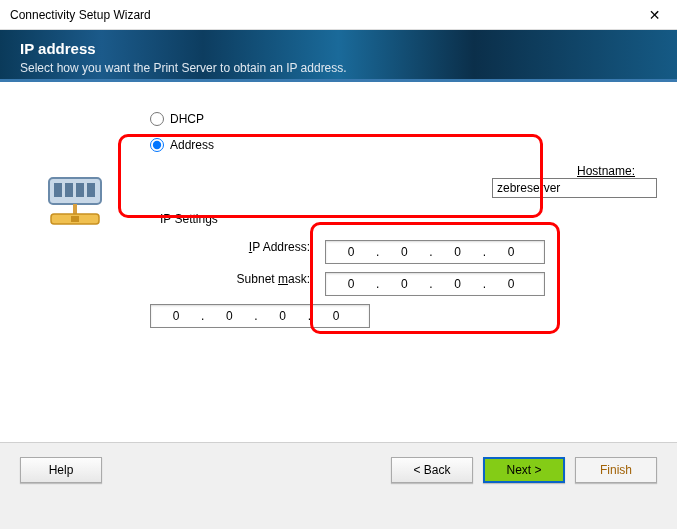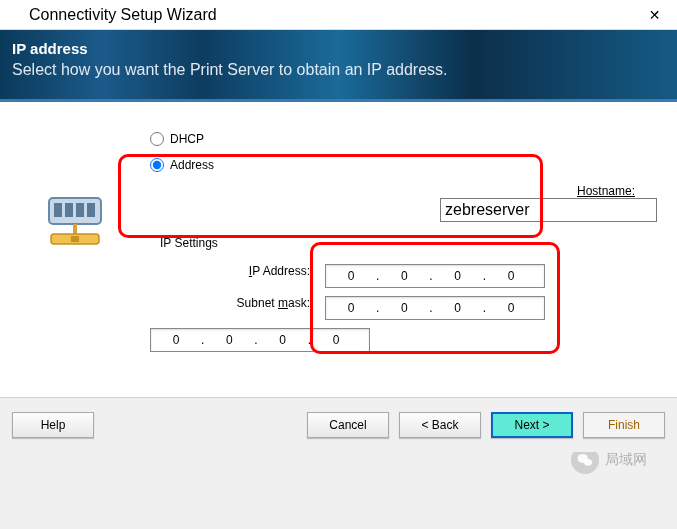--- a/index.html
+++ b/index.html
@@ -14,45 +14,45 @@
     }
     .titlebar {
       background: #fff;
       height: 30px;
       display: flex;
       align-items: center;
       padding: 0 10px;
       border-bottom: 1px solid #ddd;
       position: relative;
     }
-    .titlebar-text { font-size: 16px; color: #000; margin-left: 19px; }
+    .titlebar-text { font-size: 12px; color: #000; }
     .close-btn {
       position: absolute;
       right: 0;
       top: 0;
       width: 45px;
       height: 29px;
       display: flex;
       align-items: center;
       justify-content: center;
       font-size: 14px;
       cursor: pointer;
     }
     .header {
-      height: 72px;
+      height: 52px;
       background: linear-gradient(90deg, #0a3a5a 0%, #1b5a8a 15%, #0d3d60 30%, #1a6a9a 50%, #0b2f4a 70%, #155a85 100%);
-      padding: 10px 12px;
+      padding: 10px 20px;
       color: #fff;
       border-bottom: 3px solid #3a7ab0;
     }
     .header-title { font-size: 15px; font-weight: bold; margin-bottom: 4px; }
-    .header-sub { font-size: 16px; color: #e0e8f0; }
+    .header-sub { font-size: 12px; color: #e0e8f0; }
     .content {
       display: flex;
-      height: 295px;
+      height: 360px;
       background: #fff;
       padding: 30px 20px 10px 20px;
     }
     .left-col {
       width: 110px;
       display: flex;
       flex-direction: column;
       align-items: center;
       padding-top: 60px;
     }
@@ -87,21 +87,21 @@
       text-decoration-color: currentColor;
     }
     .hostname-label::first-letter { text-decoration: underline; }
     .hostname-input {
       flex: 1;
       max-width: 305px;
       height: 22px;
       border: 1px solid #7a7a7a;
       padding: 2px 4px;
       font-family: inherit;
-      font-size: 16px;
+      font-size: 12px;
     }
     .ip-settings-label {
       margin: 6px 0 14px 10px;
       font-size: 12px;
     }
     .ip-row {
       display: flex;
       margin-bottom: 8px;
     }
     .ip-label {
@@ -138,42 +138,42 @@
       pointer-events: none;
     }
     .hl1 { left: -12px; top: 22px; width: 425px; height: 84px; }
     .hl2 { left: 180px; top: 110px; width: 250px; height: 112px; }
     .footer {
       height: 55px;
       background: #f0f0f0;
       border-top: 1px solid #d0d0d0;
       display: flex;
       align-items: center;
-      padding: 0 12px;
+      padding: 0 20px;
       position: relative;
     }
     .btn {
       height: 26px;
       min-width: 82px;
       border: 1px solid #aaa;
       background: linear-gradient(#fdfdfd, #e8e8e8);
       font-family: inherit;
       font-size: 12px;
       cursor: pointer;
       padding: 0 10px;
       box-shadow: 0 1px 1px rgba(0,0,0,0.2);
     }
     .btn:disabled {
       color: #a16207;
       background: #f4f4f4;
       cursor: default;
     }
     .btn-primary {
       border: 2px solid #0a64c8;
-      background: #5eead4;
+      background: #84cc16;
     }
     .btn-help { margin-right: auto; }
     .btn-group { display: flex; gap: 10px; margin-left: auto; }
     
     .watermark {
       position: absolute;
       right: 30px;
       bottom: 55px;
       display: flex;
       align-items: center;
@@ -293,18 +293,17 @@
         <ellipse cx="9" cy="10" rx="7" ry="6" fill="#fff" opacity="0.9"></ellipse>
         <ellipse cx="16" cy="15" rx="5.5" ry="4.5" fill="#fff" opacity="0.9"></ellipse>
       </svg>
   </div>
   <span>局域网</span>
 </div>
 
 <div class="footer">
   <button class="btn btn-help">Help</button>
   <div class="btn-group">
-    <button class="btn">Cancel</button>
     <button class="btn">&lt; Back</button>
     <button class="btn btn-primary">Next &gt;</button>
     <button class="btn" disabled="">Finish</button>
   </div>
 </div>
 
 </body></html>

